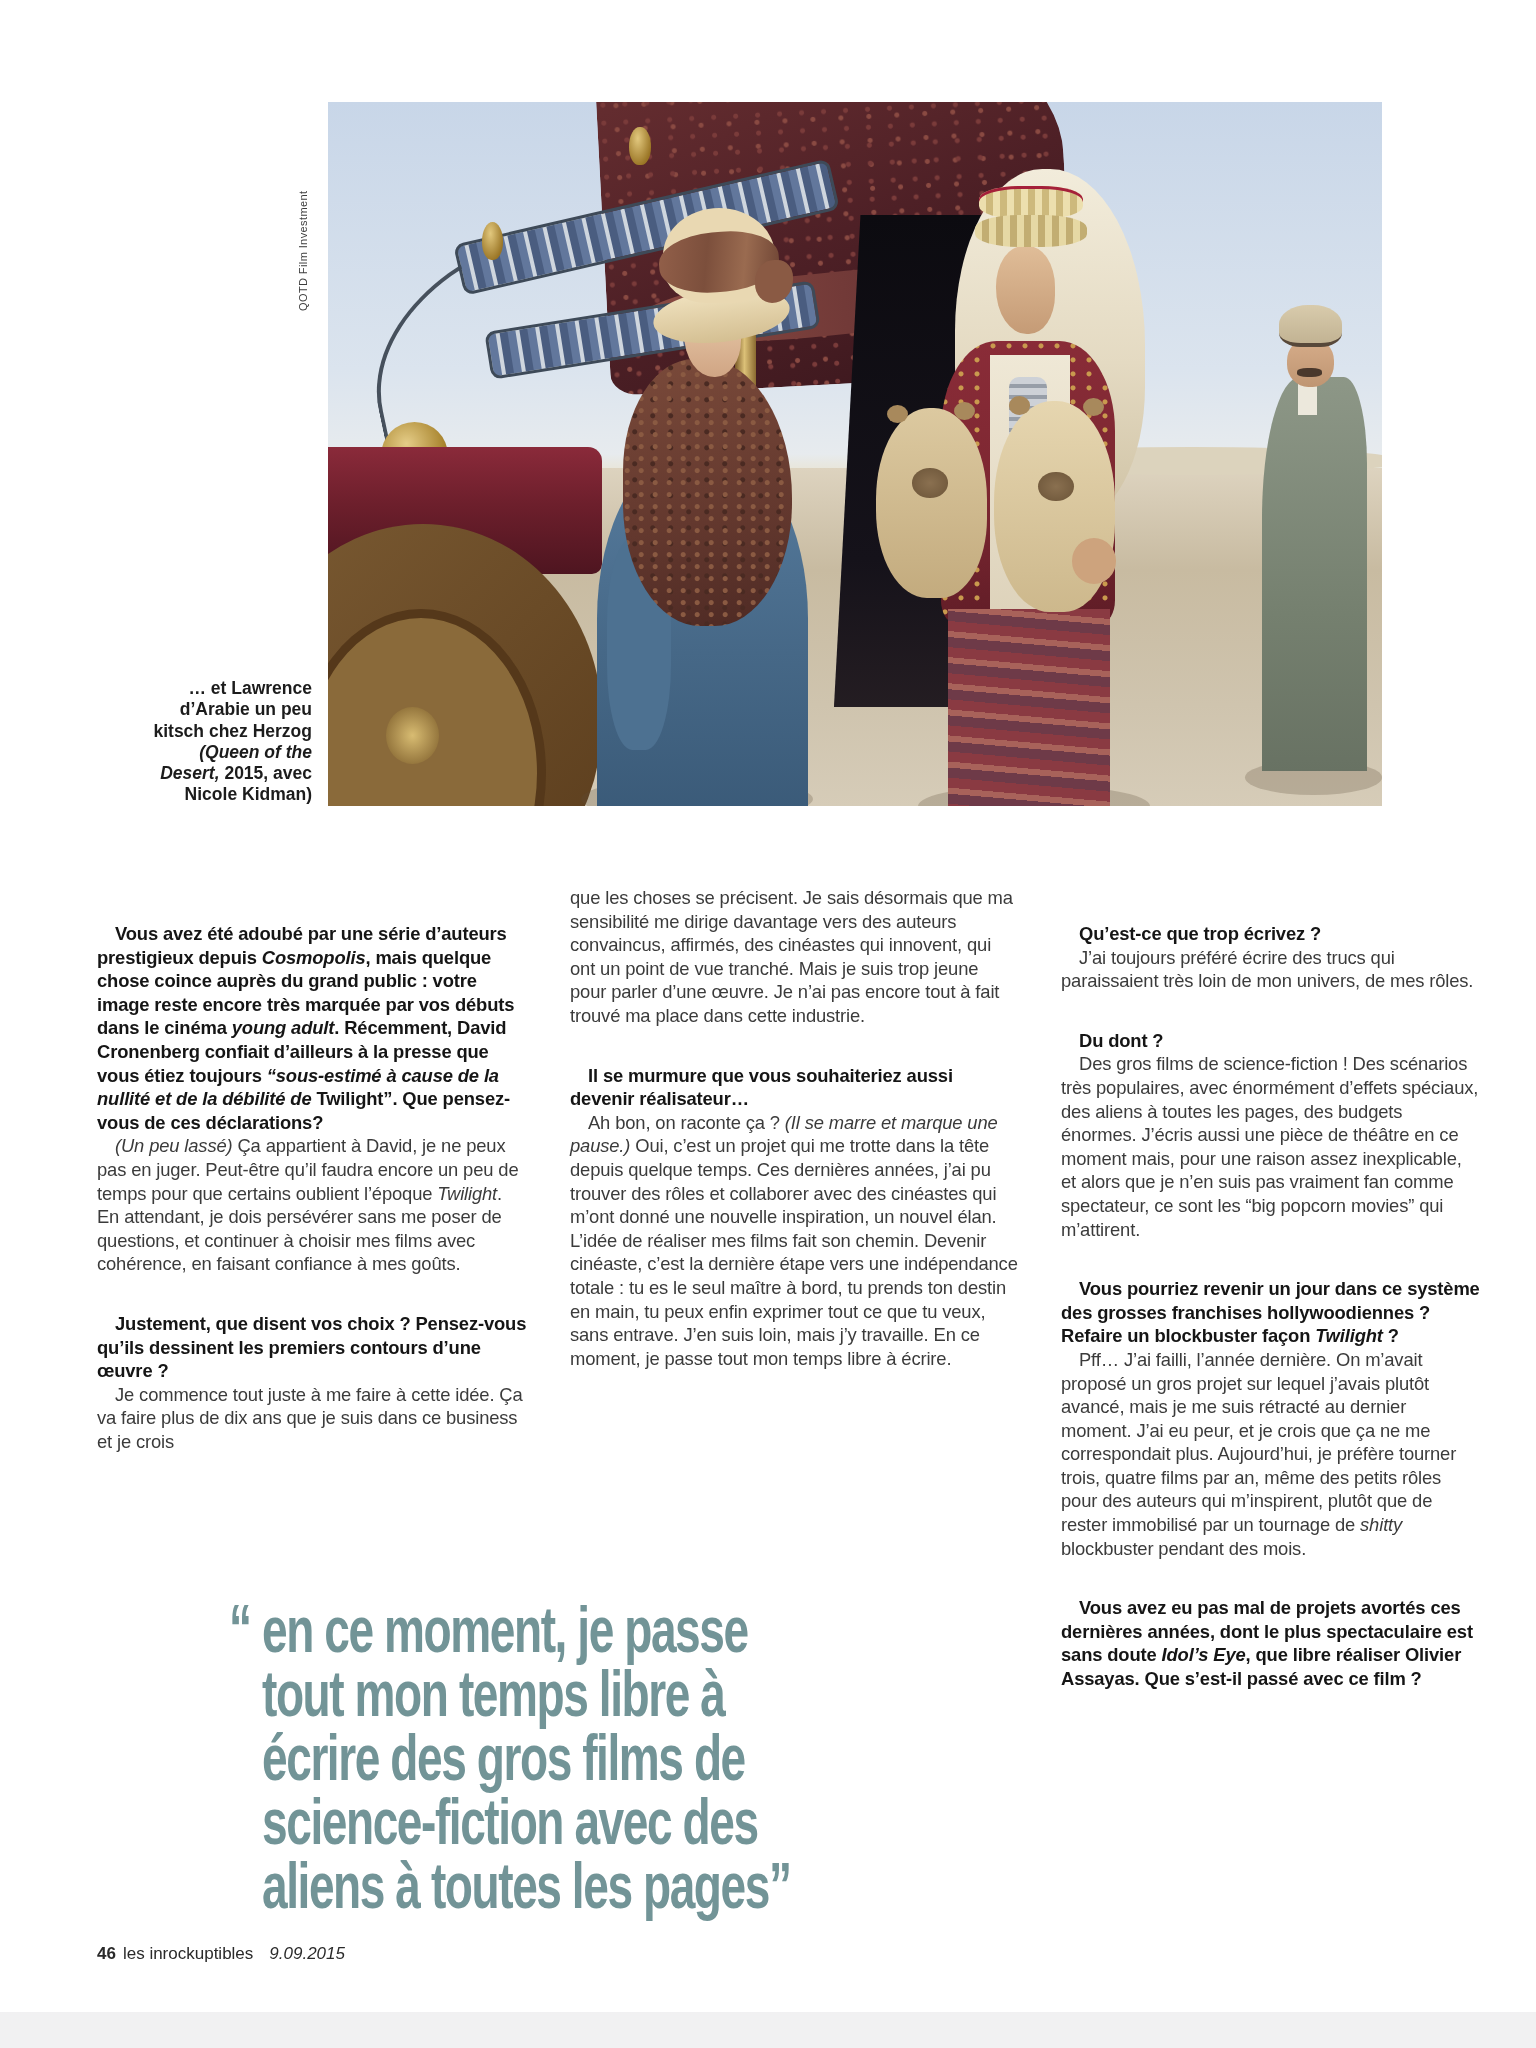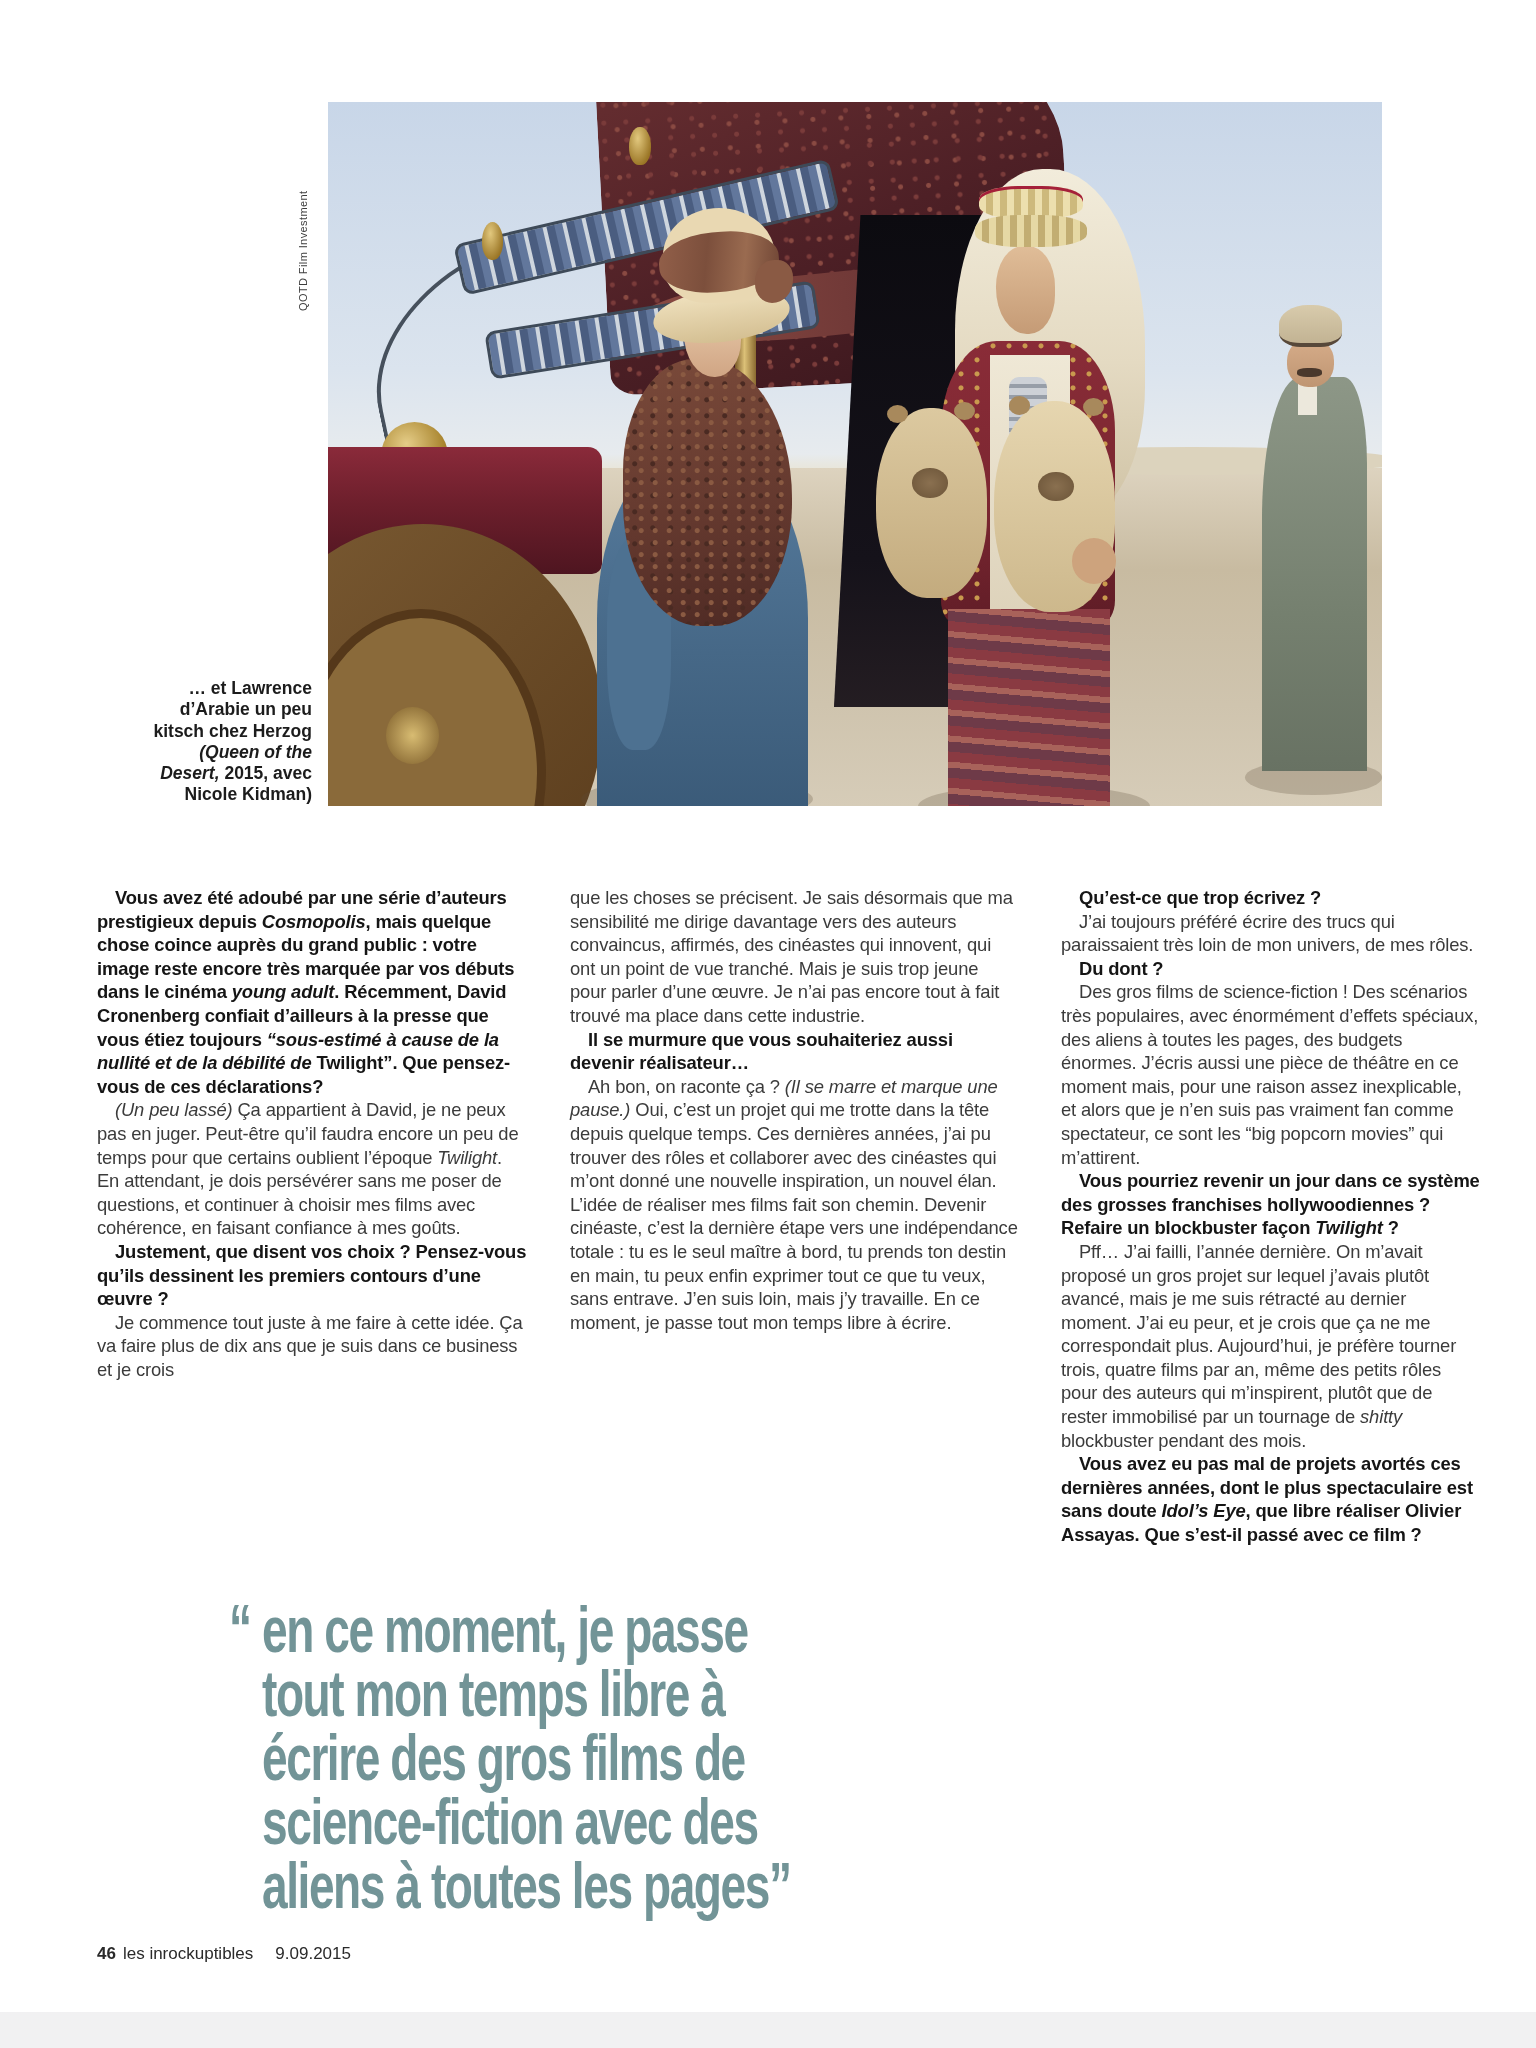--- a/index.html
+++ b/index.html
@@ -105,35 +105,35 @@
   
   .col{
     position:absolute;top:886px;font-size:18.4px;line-height:23.6px;
     color:#3b3b3b;letter-spacing:-.15px;
   }
   .col-1{left:97px;width:432px;}
   .col-2{left:570px;width:448px;}
   .col-3{left:1061px;width:420px;}
   .para{text-indent:18px;}
   .para.noindent{text-indent:0;}
-  .para.q{font-weight:700;color:#151515;}
+  .para.q{font-weight:700;color:#151515;margin-top:36px;}
   .para .i{font-style:italic;}
 
   
   .pull-quote{position:absolute;left:262px;top:1598px;}
   .quote-line{
     font-weight:700;font-size:64px;line-height:64px;letter-spacing:-2px;
     transform:scaleX(.72);transform-origin:left top;white-space:nowrap;position:relative;
   }
   .qmark{position:absolute;left:-46px;top:-2px;}
 
   
   .footer{position:absolute;left:97px;top:1944px;font-size:17px;color:#2a2a2a;}
   .footer .num{font-weight:700;margin-right:7px;}
-  .footer .date{margin-left:22px;}
+  .footer .date{margin-left:16px;font-style:italic;}
   .grey-strip{position:absolute;left:0;top:2012px;width:100%;height:36px;background:#f1f1f2;}
 </style>
 </head>
 <body>
 
 <div class="page">
 
   <div class="credit">QOTD Film Investment</div>
 
   <div class="photo">

